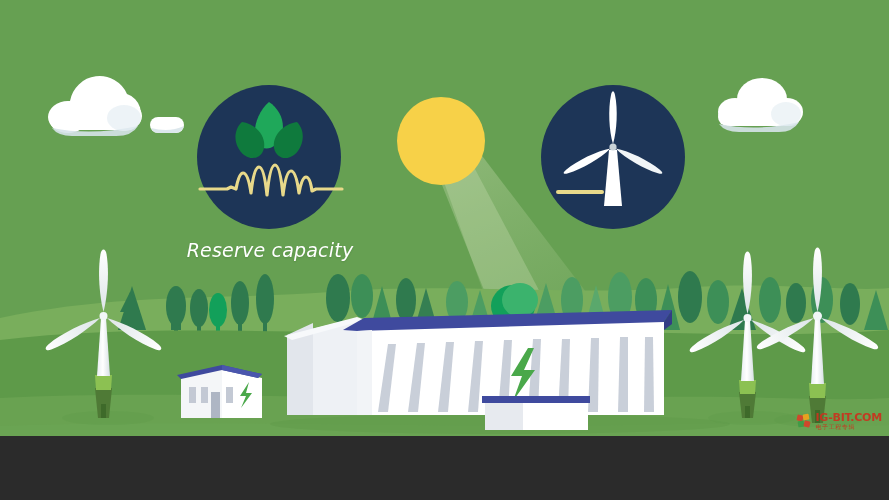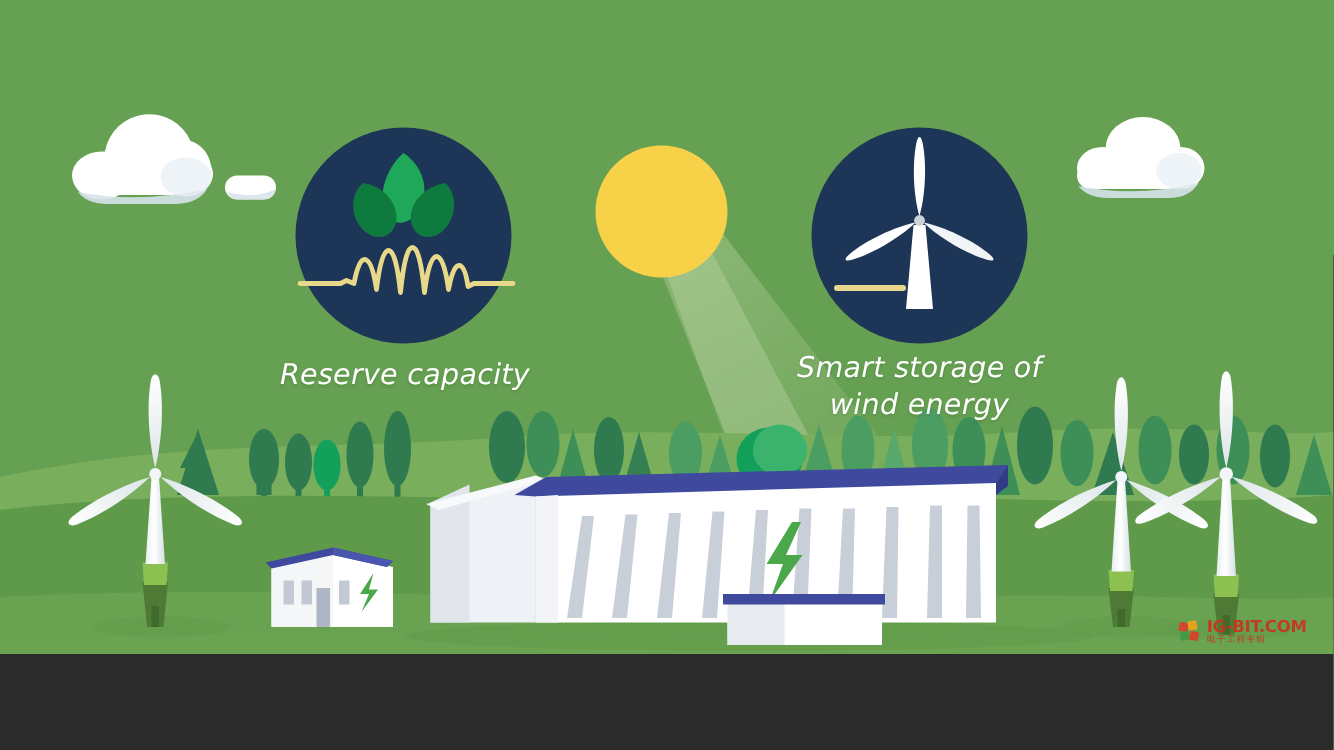--- a/index.html
+++ b/index.html
@@ -24,21 +24,21 @@
     letter-spacing:.2px;
     white-space:pre-line;
     text-shadow:0 1px 2px rgba(30,70,20,.18);
     pointer-events:none;
   }
   #label-reserve{left:170px;top:238px;width:200px;}
   #label-smart{left:513px;top:233px;width:200px;}
 
   
   #watermark{
-    position:absolute;right:15px;bottom:4px;
+    position:absolute;right:4px;bottom:4px;
     display:flex;align-items:center;gap:3px;
     padding:2px 3px;
     opacity:.93;
   }
   #watermark .wm-mark{
     width:15px;height:15px;position:relative;flex:0 0 auto;
   }
   #watermark .wm-mark i{
     position:absolute;display:block;border-radius:1px;
   }
@@ -316,22 +316,20 @@
             </g>
           <circle cx="0" cy="0" r="3.6" fill="#c9d3d8"></circle>
         </g>
       </g>
       <rect x="556" y="190" width="48" height="4" rx="2" fill="#e8d98a"></rect>
     </g>
   </svg>
 
   <div class="label" id="label-reserve">Reserve capacity</div>
 
-  <div class="label" id="label-smart">Smart storage of
-wind energy</div>
 
   <div id="watermark">
     <span class="wm-mark">
       <i></i>
         <i></i>
         <i></i>
         <i></i>
     </span>
     <span class="wm-text">
       <span class="wm-title">IG-BIT.COM</span>

